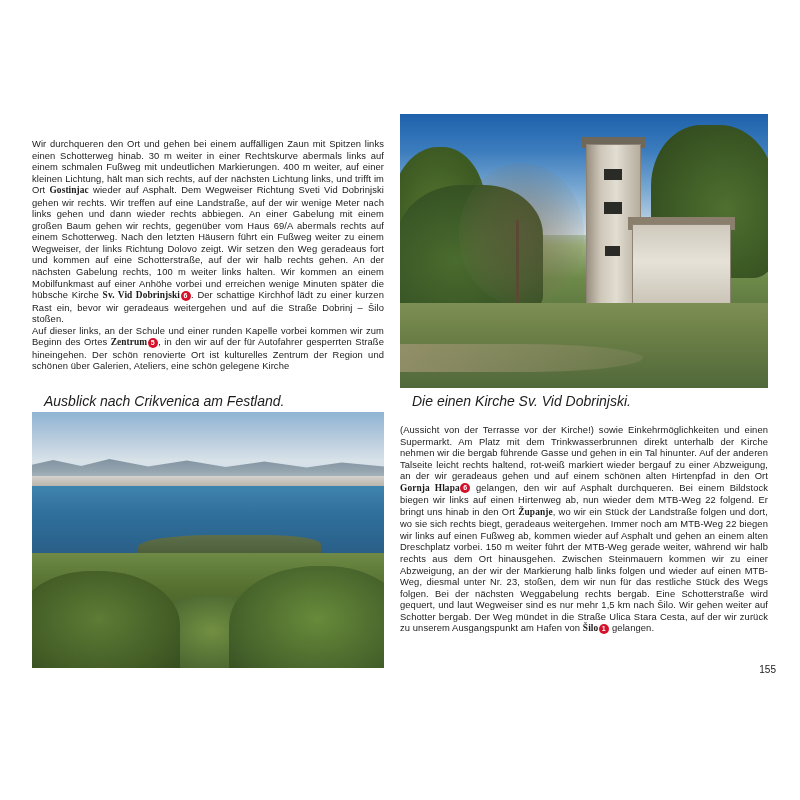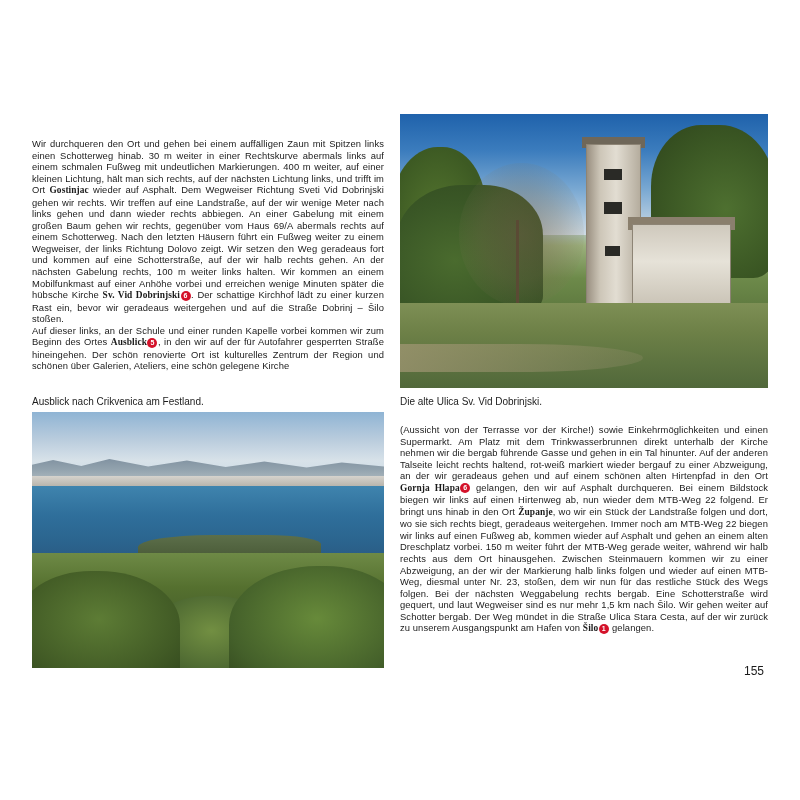--- a/index.html
+++ b/index.html
@@ -38,23 +38,25 @@
     font-size: 9.4px;
     line-height: 11.55px;
     color: #1a1a1a;
     text-align: justify;
     letter-spacing: 0.01em;
   }
   .body-text b { font-weight: bold; font-family: Liberation Serif, serif; }
 
   
   .caption {
-    font-size: 10px;
+    font-size: 14px;
+    font-style: italic;
     color: #1c1c1c;
     line-height: 11px;
+    margin-left: 12px;
   }
 
   
   .marker {
     display: inline-block;
     width: 10px;
     height: 10px;
     border-radius: 50%;
     background: #d4122a;
     color: #ffffff;
@@ -207,23 +209,23 @@
   .cap-church {
     position: absolute;
     left: 400px;
     top: 396px;
     width: 368px;
   }
 
   
   .page-number {
     position: absolute;
-    right: 36px;
+    right: 24px;
     top: 664px;
-    font-size: 12px;
+    font-size: 10px;
     color: #1a1a1a;
   }
 </style>
 </head>
 <body>
 
 <div class="page">
 
   <div class="photo photo-church">
     <div class="ch-sky"></div>
@@ -250,25 +252,25 @@
     <div class="co-sea"></div>
     <div class="co-headland"></div>
     <div class="co-fore"></div>
     <div class="co-bush3"></div>
     <div class="co-bush1"></div>
     <div class="co-bush2"></div>
   </div>
 
   <div class="col-left body-text">
     <p style="margin:0;"><span>Wir durchqueren den Ort und gehen bei einem auffälligen Zaun mit Spitzen links einen Schotterweg hinab. 30 m weiter in einer Rechtskurve abermals links auf einem schmalen Fußweg mit undeutlichen Markierungen. 400 m weiter, auf einer kleinen Lichtung, hält man sich rechts, auf der nächsten Lichtung links, und trifft im Ort </span><b>Gostinjac</b><span> wieder auf Asphalt. Dem Wegweiser Richtung Sveti Vid Dobrinjski gehen wir rechts. Wir treffen auf eine Landstraße, auf der wir wenige Meter nach links gehen und dann wieder rechts abbiegen. An einer Gabelung mit einem großen Baum gehen wir rechts, gegenüber vom Haus 69/A abermals rechts auf einem Schotterweg. Nach den letzten Häusern führt ein Fußweg weiter zu einem Wegweiser, der links Richtung Dolovo zeigt. Wir setzen den Weg geradeaus fort und kommen auf eine Schotterstraße, auf der wir halb rechts gehen. An der nächsten Gabelung rechts, 100 m weiter links halten. Wir kommen an einem Mobilfunkmast auf einer Anhöhe vorbei und erreichen wenige Minuten später die hübsche Kirche </span><b>Sv. Vid Dobrinjski</b><span class="marker">6</span><span>. Der schattige Kirchhof lädt zu einer kurzen Rast ein, bevor wir geradeaus weitergehen und auf die Straße Dobrinj – Šilo stoßen.</span></p>
-    <p style="margin:0;"><span>Auf dieser links, an der Schule und einer runden Kapelle vorbei kommen wir zum Beginn des Ortes </span><b>Ausblick</b><span class="marker">5</span><span>, in den wir auf der für Autofahrer gesperrten Straße hineingehen. Der schön renovierte Ort ist kulturelles Zentrum der Region und schönen über Galerien, Ateliers, eine schön gelegene Kirche</span></p>
+    <p style="margin:0;"><span>Auf dieser links, an der Schule und einer runden Kapelle vorbei kommen wir zum Beginn des Ortes </span><b>Zentrum</b><span class="marker">5</span><span>, in den wir auf der für Autofahrer gesperrten Straße hineingehen. Der schön renovierte Ort ist kulturelles Zentrum der Region und schönen über Galerien, Ateliers, eine schön gelegene Kirche</span></p>
   </div>
 
   <div class="cap-coast caption">Ausblick nach Crikvenica am Festland.</div>
-  <div class="cap-church caption">Die alte Ulica Sv. Vid Dobrinjski.</div>
+  <div class="cap-church caption">Die einen Kirche Sv. Vid Dobrinjski.</div>
 
   <div class="col-right body-text" style="top:424px;">
     <p style="margin:0;"><span>(Aussicht von der Terrasse vor der Kirche!) sowie Einkehrmöglichkeiten und einen Supermarkt. Am Platz mit dem Trinkwasserbrunnen direkt unterhalb der Kirche nehmen wir die bergab führende Gasse und gehen in ein Tal hinunter. Auf der anderen Talseite leicht rechts haltend, rot-weiß markiert wieder bergauf zu einer Abzweigung, an der wir geradeaus gehen und auf einem schönen alten Hirtenpfad in den Ort </span><b>Gornja Hlapa</b><span class="marker">6</span><span> gelangen, den wir auf Asphalt durchqueren. Bei einem Bildstock biegen wir links auf einen Hirtenweg ab, nun wieder dem MTB-Weg 22 folgend. Er bringt uns hinab in den Ort </span><b>Županje</b><span>, wo wir ein Stück der Landstraße folgen und dort, wo sie sich rechts biegt, geradeaus weitergehen. Immer noch am MTB-Weg 22 biegen wir links auf einen Fußweg ab, kommen wieder auf Asphalt und gehen an einem alten Dreschplatz vorbei. 150 m weiter führt der MTB-Weg gerade weiter, während wir halb rechts aus dem Ort hinausgehen. Zwischen Steinmauern kommen wir zu einer Abzweigung, an der wir der Markierung halb links folgen und wieder auf einen MTB-Weg, diesmal unter Nr. 23, stoßen, dem wir nun für das restliche Stück des Wegs folgen. Bei der nächsten Weggabelung rechts bergab. Eine Schotterstraße wird gequert, und laut Wegweiser sind es nur mehr 1,5 km nach Šilo. Wir gehen weiter auf Schotter bergab. Der Weg mündet in die Straße Ulica Stara Cesta, auf der wir zurück zu unserem Ausgangspunkt am Hafen von </span><b>Šilo</b><span class="marker">1</span><span> gelangen.</span></p>
   </div>
 
   <div class="page-number">155</div>
 
 </div>
 
 </body></html>

